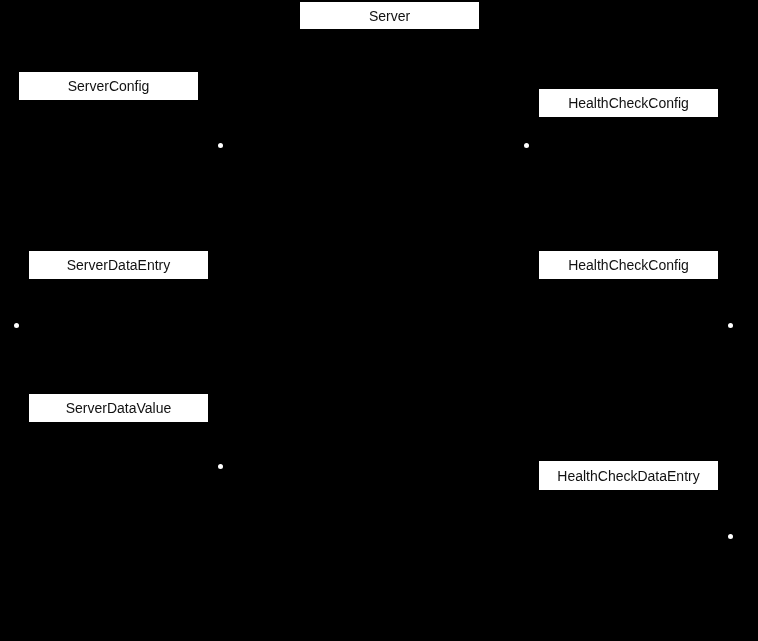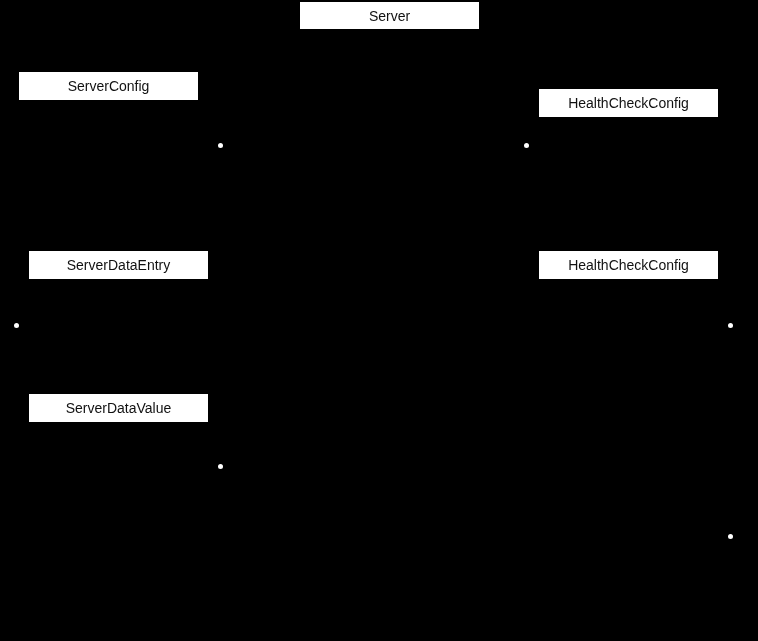--- a/index.html
+++ b/index.html
@@ -61,20 +61,23 @@
   </div>
 
   <div class="node" id="node-health-check-params">
     <span>HealthCheckConfig</span>
   </div>
 
   <div class="node" id="node-server-data-value">
     <span>ServerDataValue</span>
   </div>
 
+  <div class="node" id="node-health-check-data-entry">
+    <span>HealthCheckDataEntry</span>
+  </div>
 
   <div class="dot" id="dot-1"></div>
   <div class="dot" id="dot-2"></div>
   <div class="dot" id="dot-3"></div>
   <div class="dot" id="dot-4"></div>
   <div class="dot" id="dot-5"></div>
   <div class="dot" id="dot-6"></div>
 
 </div>
 

